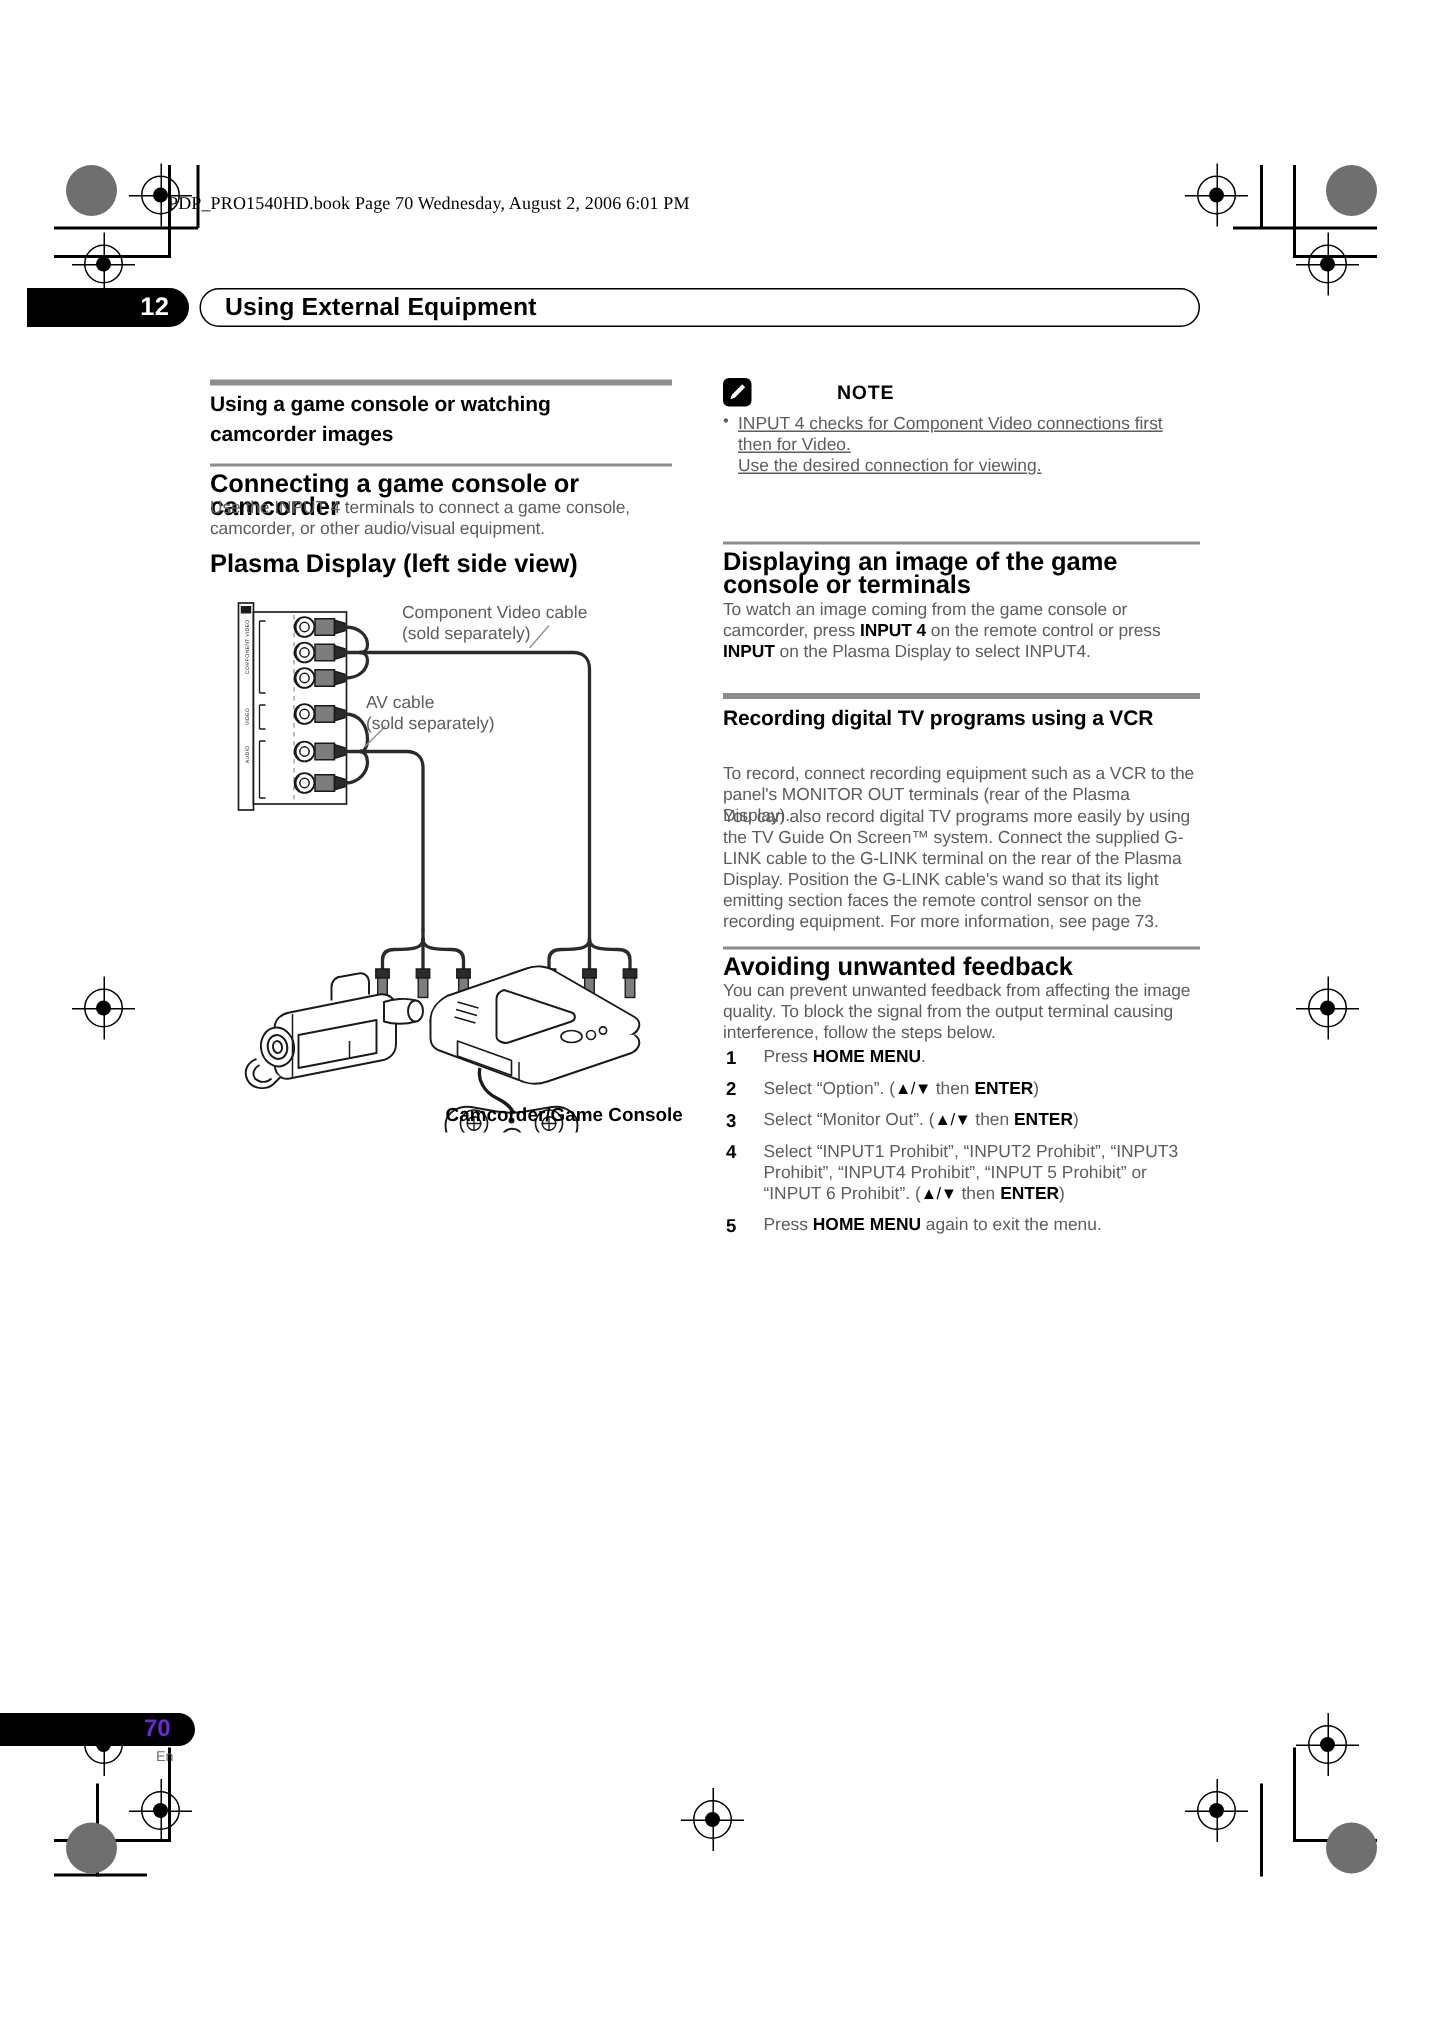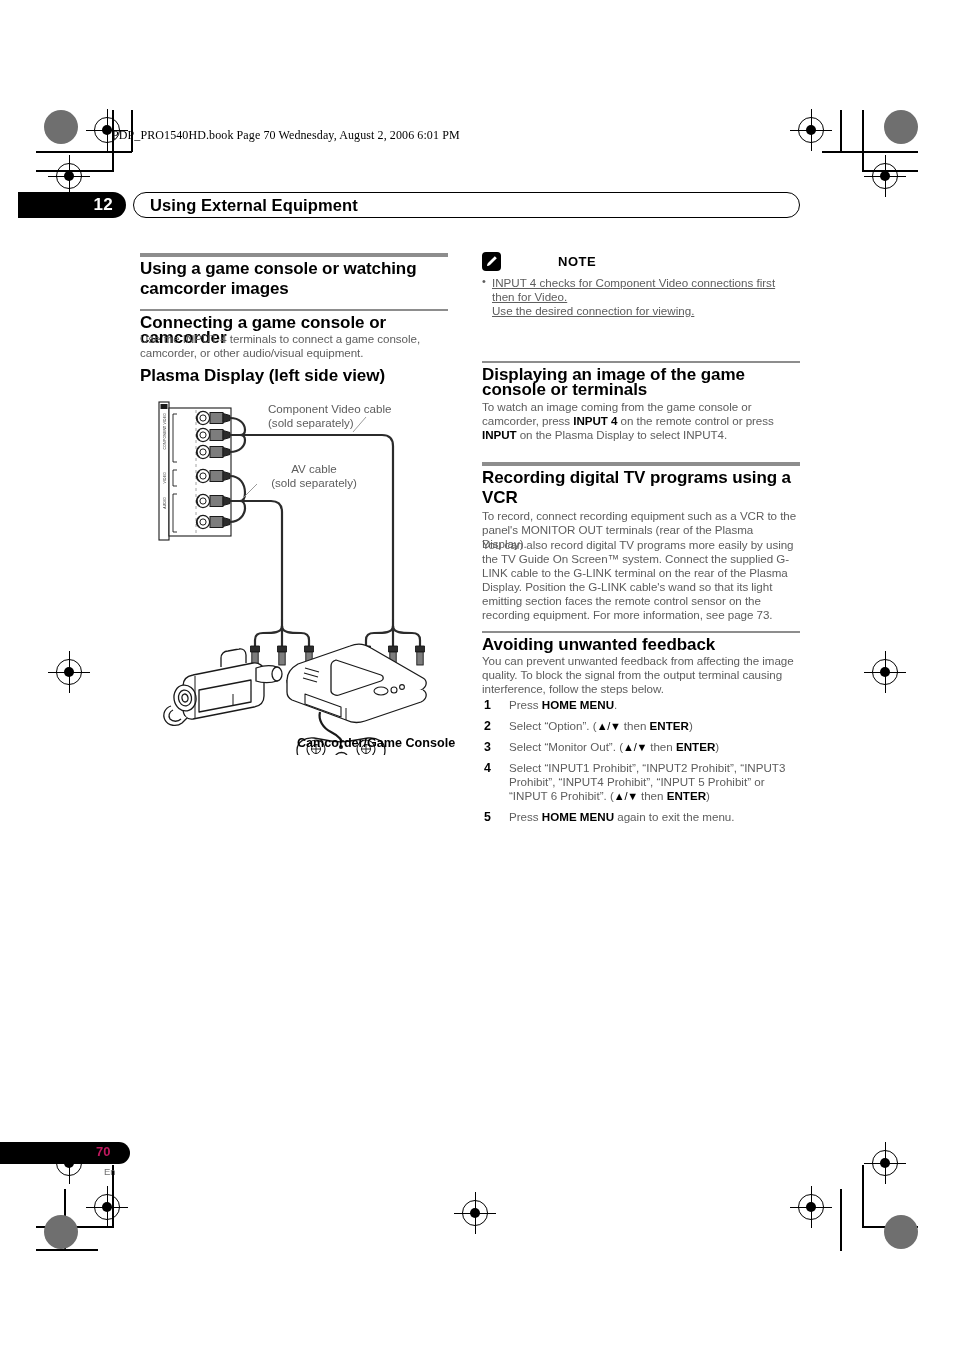--- a/index.html
+++ b/index.html
@@ -97,21 +97,21 @@
     height: 4px;
   }
   .rule-thin {
     position: absolute;
     background: #8d8d8d;
     height: 2.2px;
   }
   h2.sec {
     position: absolute;
     margin: 0;
-    font-size: 17px;
+    font-size: 14px;
     font-weight: bold;
     line-height: 20px;
     letter-spacing: -.1px;
   }
   h3.sub {
     position: absolute;
     margin: 0;
     font-size: 17px;
     font-weight: bold;
     line-height: 15px;
@@ -210,22 +210,22 @@
   .footer-bar {
     position: absolute;
     left: -10px; top: 1142px;
     width: 140px; height: 22px;
     background: #000;
     border-radius: 0 11px 11px 0;
   }
   .footer-pageno {
     position: absolute;
     left: 96px; top: 1144px;
-    color: #be185d;
-    font-size: 13px;
+    color: #6d28d9;
+    font-size: 16px;
     font-weight: bold;
   }
   .footer-lang {
     position: absolute;
     left: 104px; top: 1166px;
     color: #6e6e6e;
     font-size: 9.5px;
   }
 </style>
 </head>
@@ -513,21 +513,21 @@
           <circle cx="212" cy="371" r="2.6" fill="#ffffff" stroke-width="1"></circle>
         </g>
       </g>
     </svg>
   </div>
 
   <div class="dia-label" style="left:268px; top:402px; width:160px;">
     <span>Component Video cable</span><br>
     <span>(sold separately)</span>
   </div>
-  <div class="dia-label" style="left:244px; top:462px; width:140px;text-align:center;">
+  <div class="dia-label" style="left:244px; top:462px; width:140px;">
     <span>AV cable</span><br>
     <span>(sold separately)</span>
   </div>
   <div class="dia-caption" style="left:297px; top:736px;">Camcorder/Game Console</div>
 
   <div style="position:absolute; left:163px; top:413px; font-size:3.4px; color:#1a1a1a; writing-mode:vertical-rl; transform:rotate(180deg); letter-spacing:.2px; white-space:nowrap;">COMPONENT VIDEO</div>
   <div style="position:absolute; left:163px; top:472px; font-size:3.4px; color:#1a1a1a; writing-mode:vertical-rl; transform:rotate(180deg); letter-spacing:.2px; white-space:nowrap;">VIDEO</div>
   <div style="position:absolute; left:163px; top:497px; font-size:3.4px; color:#1a1a1a; writing-mode:vertical-rl; transform:rotate(180deg); letter-spacing:.2px; white-space:nowrap;">AUDIO</div>
 
   <div class="note-icon" style="left:482px; top:252px;">

